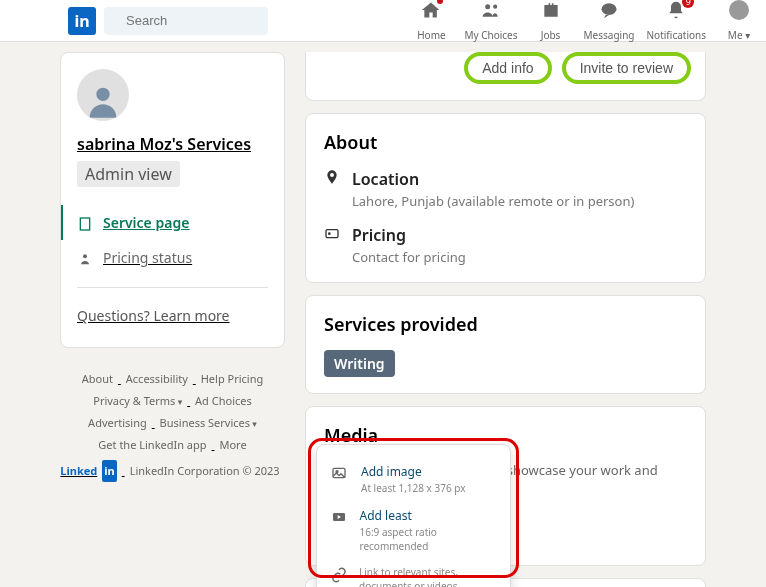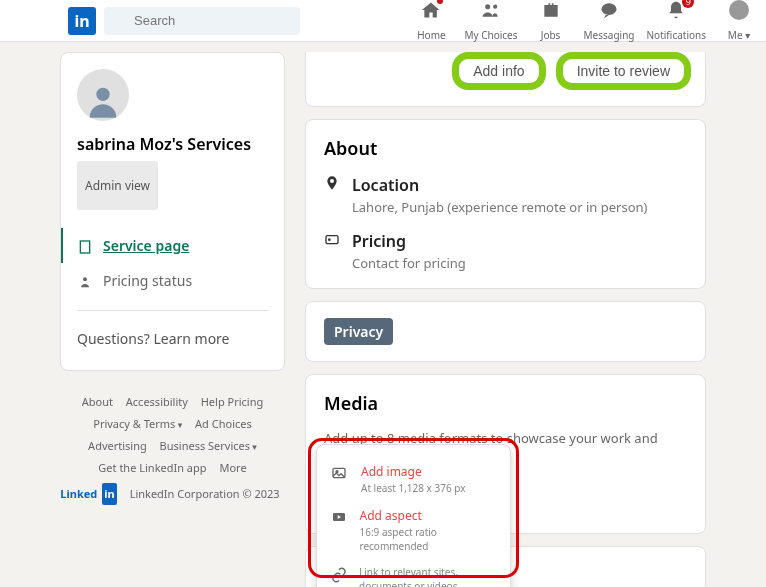--- a/index.html
+++ b/index.html
@@ -1,67 +1,67 @@
 <!DOCTYPE html>
 <html><head>
   <meta charset="utf-8">
   <style>
     * { margin: 0; padding: 0; box-sizing: border-box; }
     body { font-family: -apple-system, system-ui, sans-serif; background: #f3f2ef; color: #000; font-size: 14px; width: 766px; }
     
     .topnav { background: #fff; border-bottom: 1px solid #e0e0e0; display: flex; align-items: center; padding: 4px 0; height: 42px; }
     .logo { width: 28px; height: 28px; background: #0a66c2; color: #fff; border-radius: 3px; display: flex; align-items: center; justify-content: center; font-weight: bold; font-size: 16px; margin-left: 68px; }
-    .searchbox { display: flex; align-items: center; background: #eef3f8; border-radius: 4px; padding: 4px 24px; margin-left: 8px; width: 196px; height: 28px; }
+    .searchbox { display: flex; align-items: center; background: #eef3f8; border-radius: 4px; padding: 4px 16px; margin-left: 8px; width: 164px; height: 28px; }
     .searchbox svg { width: 14px; height: 14px; fill: #000; }
     .searchbox input { border: none; background: transparent; outline: none; margin-left: 6px; font-size: 13px; flex: 1; }
     .navspacer { flex: 1; }
     .navitem { display: flex; flex-direction: column; align-items: center; justify-content: center; position: relative; min-width: 54px; cursor: pointer; color: #666; padding: 0 6px; }
     .navitem .ico { width: 20px; height: 20px; position: relative; }
     .navitem .lbl { font-size: 10px; margin-top: 8px; text-align: center; }
     .badge { position: absolute; top: -4px; right: -8px; background: #cc1016; color: #fff; border-radius: 10px; font-size: 9px; min-width: 12px; height: 12px; display: flex; align-items: center; justify-content: center; padding: 0 3px; }
     .dot { position: absolute; top: -2px; right: -2px; width: 6px; height: 6px; background: #cc1016; border-radius: 50%; }
     .avatar-sm { width: 20px; height: 20px; border-radius: 50%; background: #999; }
     
     .content { display: flex; gap: 20px; padding: 10px 60px 0 60px; align-items: flex-start; }
     
-    .leftcol { width: 225px; }
+    .leftcol { width: 225px; text-decoration: underline; }
     .card { background: #fff; border: 1px solid #e0e0e0; border-radius: 8px; padding: 16px; margin-bottom: 12px; }
     .profpic { width: 52px; height: 52px; border-radius: 50%; background: #e0e0e0; margin-bottom: 12px; display: flex; align-items: flex-end; justify-content: center; overflow: hidden; }
     .profpic svg { width: 40px; height: 40px; fill: #788fa5; }
     .services-title { font-weight: 600; font-size: 16px; margin-bottom: 6px; }
-    .admin-badge { display: inline-block; background: #eaeaea; color: #555; font-size: 12px; padding: 16px 8px; border-radius: 3px; }
+    .admin-badge { display: inline-block; background: #eaeaea; color: #555; font-size: 16px; padding: 2px 8px; border-radius: 3px; }
     .tabitem { display: flex; align-items: flex-end; gap: 10px; padding: 8px 0; font-size: 14px; color: #666; cursor: pointer; }
     .tabitem.active { color: #0a7858; border-left: 2px solid #0a7858; margin-left: -16px; padding-left: 14px; }
     .tabitem.active .tlabel { text-decoration: underline; font-weight: 600; }
     .hr { border: none; border-top: 1px solid #e0e0e0; margin: 12px 0; }
     .questions { font-size: 14px; color: #555; padding: 6px 0; }
     
     .footer { text-align: center; font-size: 11px; color: #666; line-height: 2; padding: 8px 0; }
     .footer span { margin: 0 5px; white-space: nowrap; display: inline-block; }
     .footer .drop::after { content: " ▾"; font-size: 9px; }
     .copyright { margin-top: 4px; font-size: 11px; }
     .copyright b { color: #0a66c2; }
     
     .rightcol { flex: 1; position: relative; }
     .section { background: #fff; border: 1px solid #e0e0e0; border-radius: 8px; padding: 16px 18px; margin-bottom: 12px; }
     .topactions { display: flex; justify-content: flex-end; gap: 10px; padding: 0 0 16px 0; background: #fff; border: 1px solid #e0e0e0; border-top: none; border-radius: 0 0 8px 8px; margin-bottom: 12px; }
-    .btn-outline { border: 7px solid #84cc16; border-radius: 16px; padding: 4px 14px; font-size: 14px; color: #555; background: #fff; cursor: pointer; }
+    .btn-outline { border: 4px solid #84cc16; border-radius: 16px; padding: 4px 14px; font-size: 14px; color: #555; background: #fff; cursor: pointer; }
     .sect-h { font-size: 18px; font-weight: 600; margin-bottom: 14px; }
     .inforow { display: flex; gap: 10px; margin-bottom: 14px; }
     .inforow .ic { width: 18px; color: #333; margin-top: 1px; }
     .inforow .ti { font-weight: 600; font-size: 16px; color: #222; }
     .inforow .su { font-size: 13px; color: #777; margin-top: 2px; }
     .tag { display: inline-block; background: #56687a; color: #fff; padding: 4px 10px; border-radius: 4px; font-size: 14px; font-weight: 600; }
     .media-sub { color: #666; font-size: 13px; margin-bottom: 14px; }
     .addmedia-btn { border: 1px solid #666; border-radius: 18px; padding: 6px 16px; font-size: 14px; color: #555; background: #fff; cursor: pointer; display: inline-flex; align-items: center; gap: 6px; }
     
     .popup { position: absolute; background: #fff; border: 1px solid #ddd; border-radius: 8px; box-shadow: 0 4px 12px rgba(0,0,0,0.15); padding: 12px 14px; width: 195px; }
     .popup-item { display: flex; gap: 12px; padding: 6px 0; cursor: pointer; }
     .popup-item .pic { width: 18px; color: #555; margin-top: 2px; }
-    .popup-item .pt { font-size: 12px; color: #ef4444; margin-bottom: 1px; }
+    .popup-item .pt { font-size: 12px; color: #0c4a6e; margin-bottom: 1px; }
     .popup-item .ps { font-size: 10px; color: #888; }
     .redbox { position: absolute; border: 3px solid #d00; border-radius: 14px; pointer-events: none; }
     
     .review-card { color: #666; font-size: 13px; }
   </style>
 </head>
 <body>
 
 <div class="topnav">
   <div class="logo">in</div>
@@ -168,37 +168,38 @@
     </div>
 
     <div class="section">
       <div class="sect-h">About</div>
       <div class="inforow">
         <div class="ic"><svg width="16" height="16" viewBox="0 0 24 24" fill="#333">
               <path d="M12 2a7 7 0 017 7c0 5-7 13-7 13S5 14 5 9a7 7 0 017-7zm0 4a3 3 0 100 6 3 3 0 000-6z"></path>
             </svg></div>
         <div>
           <div class="ti">Location</div>
-          <div class="su">Lahore, Punjab (experience remote or in person)</div>
+          <div class="su">Lahore, Punjab (available remote or in person)</div>
         </div>
       </div>
       <div class="inforow" style="margin-bottom:0">
         <div class="ic"><svg width="16" height="16" viewBox="0 0 24 24" fill="none" stroke="#333" stroke-width="2">
               <rect x="3" y="7" width="18" height="12" rx="2"></rect>
               <circle cx="8" cy="13" r="1" fill="#333"></circle>
             </svg></div>
         <div>
           <div class="ti">Pricing</div>
           <div class="su">Contact for pricing</div>
         </div>
       </div>
     </div>
 
     <div class="section">
-      <span class="tag">Privacy</span>
+      <div class="sect-h">Services provided</div>
+      <span class="tag">Writing</span>
     </div>
 
     <div class="section" style="padding-bottom:24px">
       <div class="sect-h">Media</div>
       <div class="media-sub">Add up to 8 media formats to showcase your work and experience.</div>
       <button class="addmedia-btn">
         <span>+</span>
         <span>Add media</span>
       </button>
     </div>
@@ -220,21 +221,21 @@
           <div class="pt">Add image</div>
           <div class="ps">At least 1,128 x 376 px</div>
         </div>
       </div>
       <div class="popup-item">
         <div class="pic"><svg width="16" height="16" viewBox="0 0 24 24" fill="#666">
               <rect x="3" y="6" width="18" height="12" rx="2"></rect>
               <path d="M10 9l5 3-5 3z" fill="#fff"></path>
             </svg></div>
         <div>
-          <div class="pt">Add aspect</div>
+          <div class="pt">Add least</div>
           <div class="ps">16:9 aspect ratio recommended</div>
         </div>
       </div>
       <div class="popup-item">
         <div class="pic"><svg width="16" height="16" viewBox="0 0 24 24" fill="none" stroke="#666" stroke-width="2">
               <path d="M10 13a5 5 0 007 0l3-3a5 5 0 00-7-7l-1 1M14 11a5 5 0 00-7 0l-3 3a5 5 0 007 7l1-1"></path>
             </svg></div>
         <div>
           <div class="ps">Link to relevant sites, documents or videos</div>
         </div>

